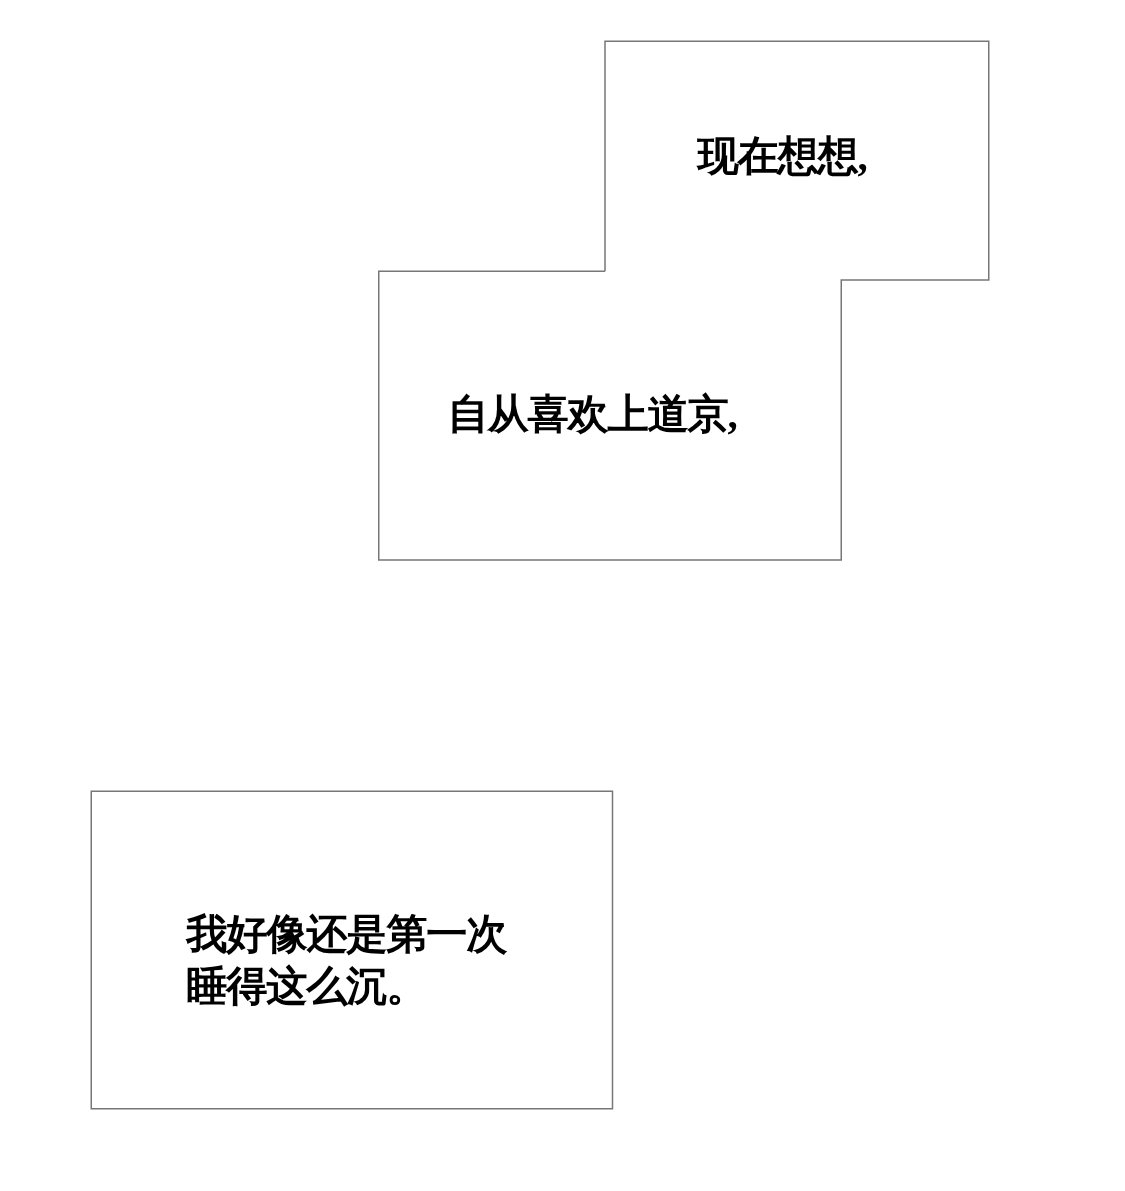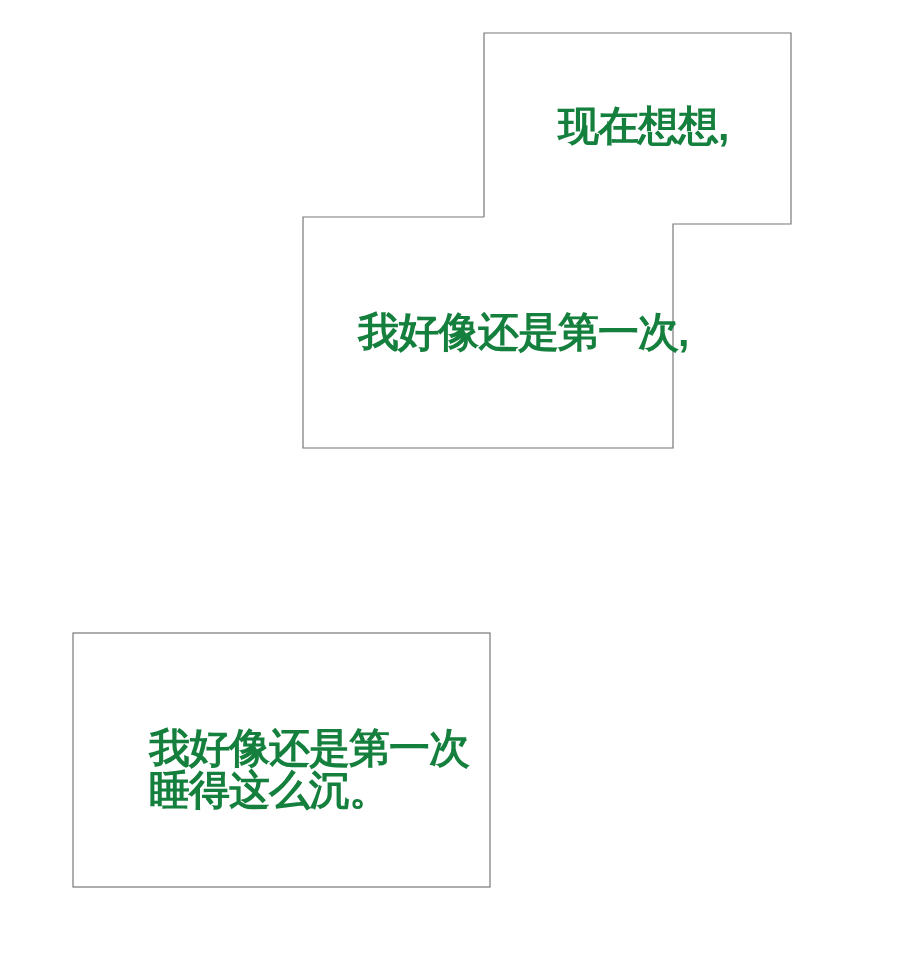--- a/index.html
+++ b/index.html
@@ -1,23 +1,23 @@
 <!DOCTYPE html>
 <html><head>
 <meta charset="utf-8">
 <style>
   html, body { margin: 0; padding: 0; background: #ffffff; }
   body { width: 900px; height: 953px; position: relative; overflow: hidden; }
   .outline { position: absolute; left: 0; top: 0; width: 900px; height: 953px; pointer-events: none; }
   .caption {
     position: absolute;
-    font-family: Liberation Sans, sans-serif;
+    font-family: Liberation Serif, serif;
     font-weight: bold;
-    color: #15803d;
-    font-size: 41px;
+    color: #000000;
+    font-size: 33px;
     line-height: 42px;
     white-space: nowrap;
     letter-spacing: -1px;
   }
   .panel { position: absolute; }
 </style>
 </head>
 <body>
 
 <svg class="outline" viewBox="0 0 900 953" xmlns="http://www.w3.org/2000/svg">
@@ -28,21 +28,21 @@
 </svg>
 
 <div class="panel" style="left:484px;top:33px;width:307px;height:191px;">
   <div class="caption" style="left:74px;top:72px;">
     <span>现在想想,</span>
   </div>
 </div>
 
 <div class="panel" style="left:303px;top:217px;width:370px;height:231px;">
   <div class="caption" style="left:55px;top:94px;">
-    <span>我好像还是第一次,</span>
+    <span>自从喜欢上道京,</span>
   </div>
 </div>
 
 <div class="panel" style="left:73px;top:633px;width:336px;height:254px;">
   <div class="caption" style="left:76px;top:94px;">
     <div>我好像还是第一次</div>
     <div>睡得这么沉。</div>
   </div>
 </div>
 

